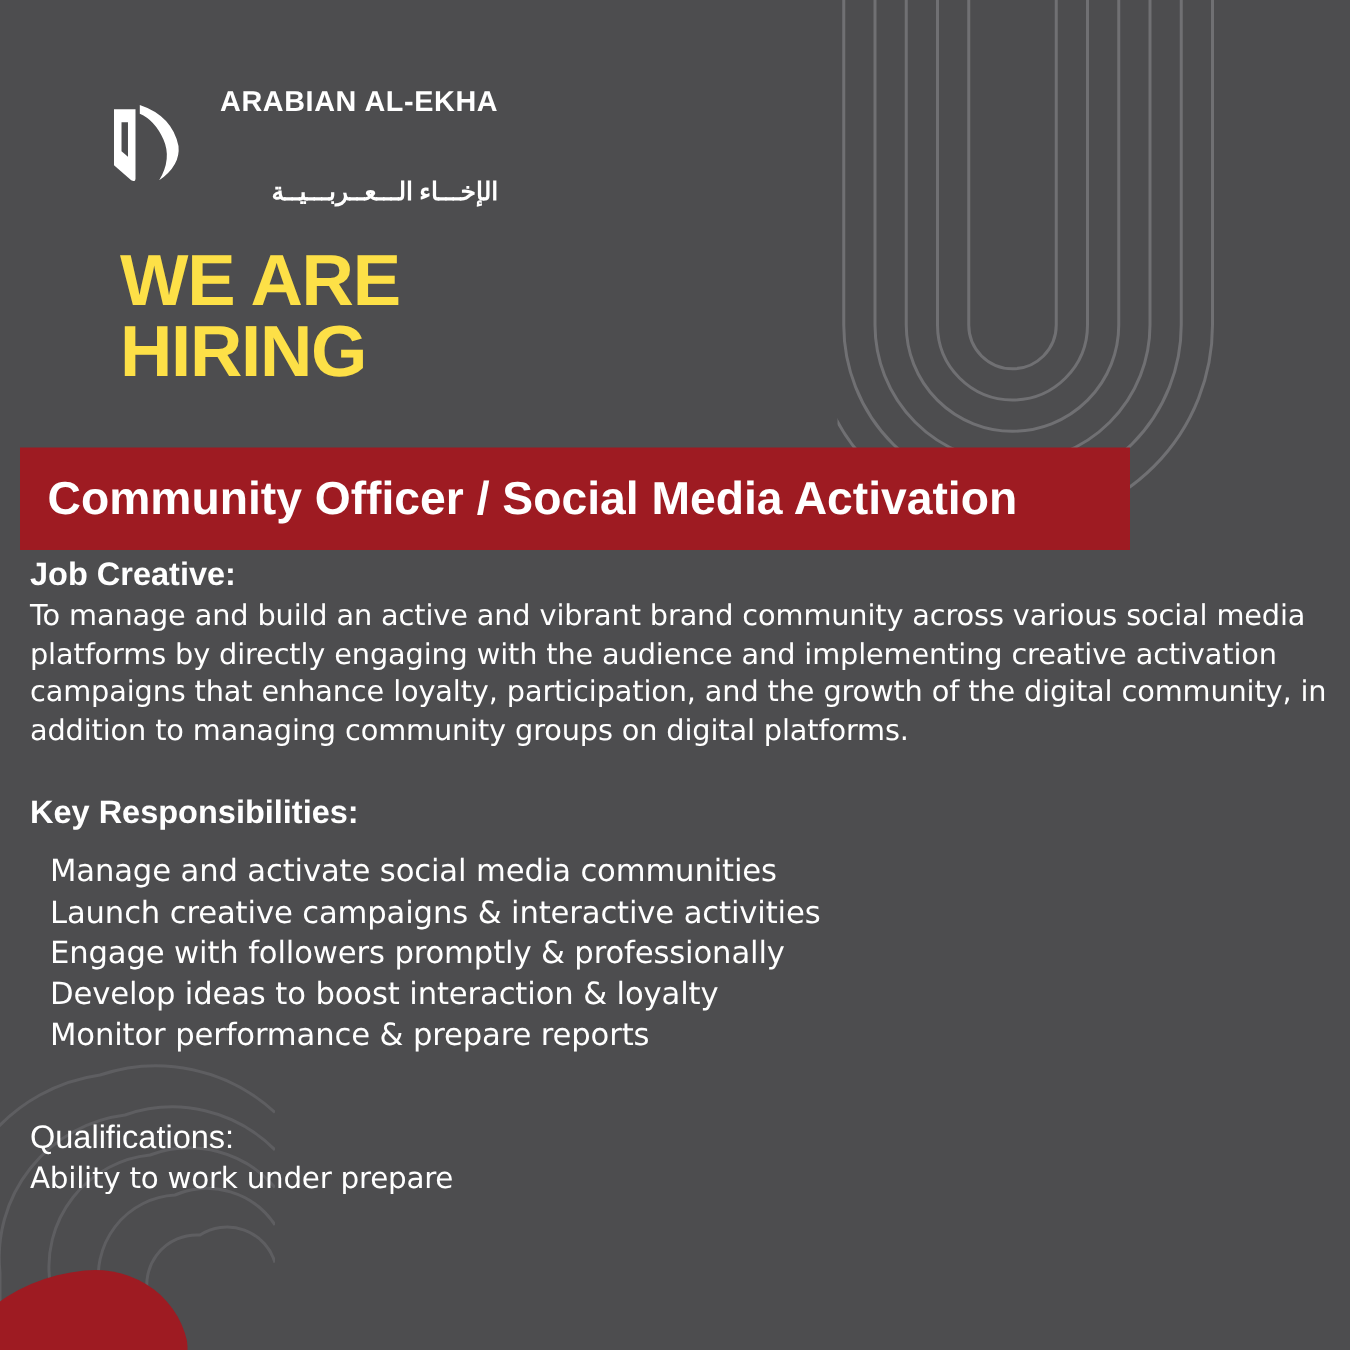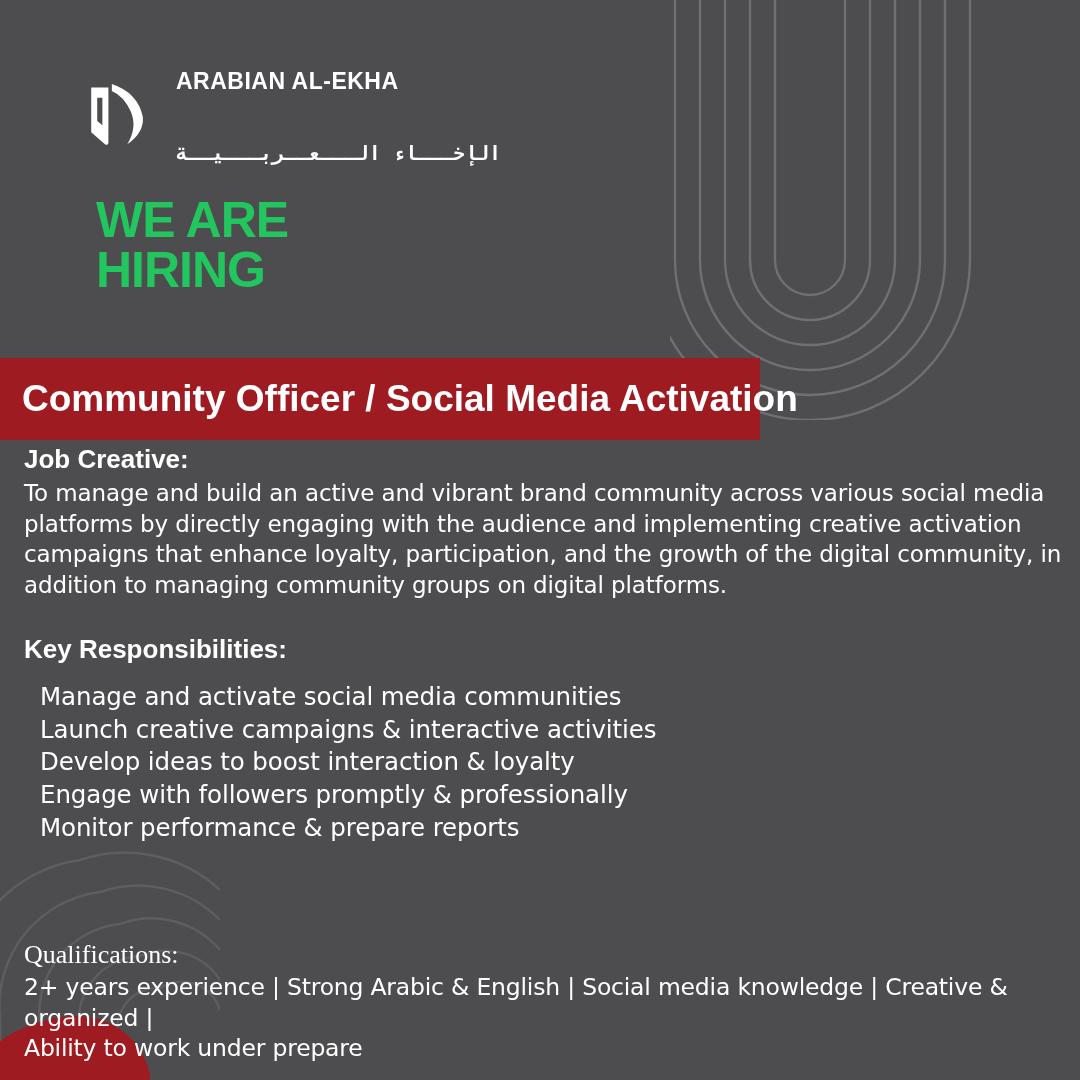--- a/index.html
+++ b/index.html
@@ -84,45 +84,45 @@
     letter-spacing: 0.5px;
     font-family: "Liberation Sans", sans-serif;
   }
   .logo-ar {
     color: #ffffff;
     font-size: 20px;
     font-weight: bold;
     letter-spacing: 1px;
     margin-top: 3px;
     direction: rtl;
-    font-family: Liberation Mono, monospace;
+    font-family: Liberation Serif, serif;
   }
 
   
   .headline {
     position: absolute;
     top: 196px;
     left: 96px;
-    color: #22c55e;
-    font-family: "Liberation Sans", sans-serif;
-    font-weight: bold;
-    font-size: 50px;
+    color: #fde047;
+    font-family: "Liberation Sans", sans-serif;
+    font-weight: bold;
+    font-size: 58px;
     line-height: 0.99;
     letter-spacing: -1px;
   }
   .headline div {
     display: block;
   }
 
   
   .title-bar {
     position: absolute;
     top: 358px;
-    left: 0;
-    width: 760px;
+    left: 16px;
+    width: 888px;
     height: 82px;
     background: #9e1b22;
     display: flex;
     align-items: center;
   }
   .title-bar-text {
     color: #ffffff;
     font-family: "Liberation Sans", sans-serif;
     font-weight: bold;
     font-size: 37px;
@@ -158,24 +158,23 @@
     margin: 16px;
     padding: 0;
     list-style: none;
   }
   .list li {
     font-size: 24.5px;
     line-height: 1.33;
     letter-spacing: -0.1px;
   }
   .qual-head {
-    font-family: Liberation Serif, serif;
+    font-family: Liberation Sans, sans-serif;
     font-size: 26px;
     margin-bottom: 2px;
-    margin-top: 46px;
   }
   .qual-line {
     font-size: 23.5px;
     line-height: 1.3;
     letter-spacing: -0.2px;
   }
 </style>
 </head>
 <body>
 
@@ -231,26 +230,25 @@
 
     <div class="sec-head">Job Creative:</div>
     <div class="para">To manage and build an active and vibrant brand community across various social media platforms by directly engaging with the audience and implementing creative activation campaigns that enhance loyalty, participation, and the growth of the digital community, in addition to managing community groups on digital platforms.</div>
 
     <div class="gap-lg"></div>
 
     <div class="sec-head">Key Responsibilities:</div>
     <ul class="list">
       <li>Manage and activate social media communities</li>
       <li>Launch creative campaigns &amp; interactive activities</li>
+      <li>Engage with followers promptly &amp; professionally</li>
       <li>Develop ideas to boost interaction &amp; loyalty</li>
-      <li>Engage with followers promptly &amp; professionally</li>
       <li>Monitor performance &amp; prepare reports</li>
     </ul>
 
     <div class="gap-lg"></div>
 
     <div class="qual-head">Qualifications:</div>
-    <div class="qual-line">2+ years experience | Strong Arabic &amp; English | Social media knowledge | Creative &amp; organized |</div>
     <div class="qual-line">Ability to work under prepare</div>
 
   </div>
 
 </div>
 
 </body></html>

